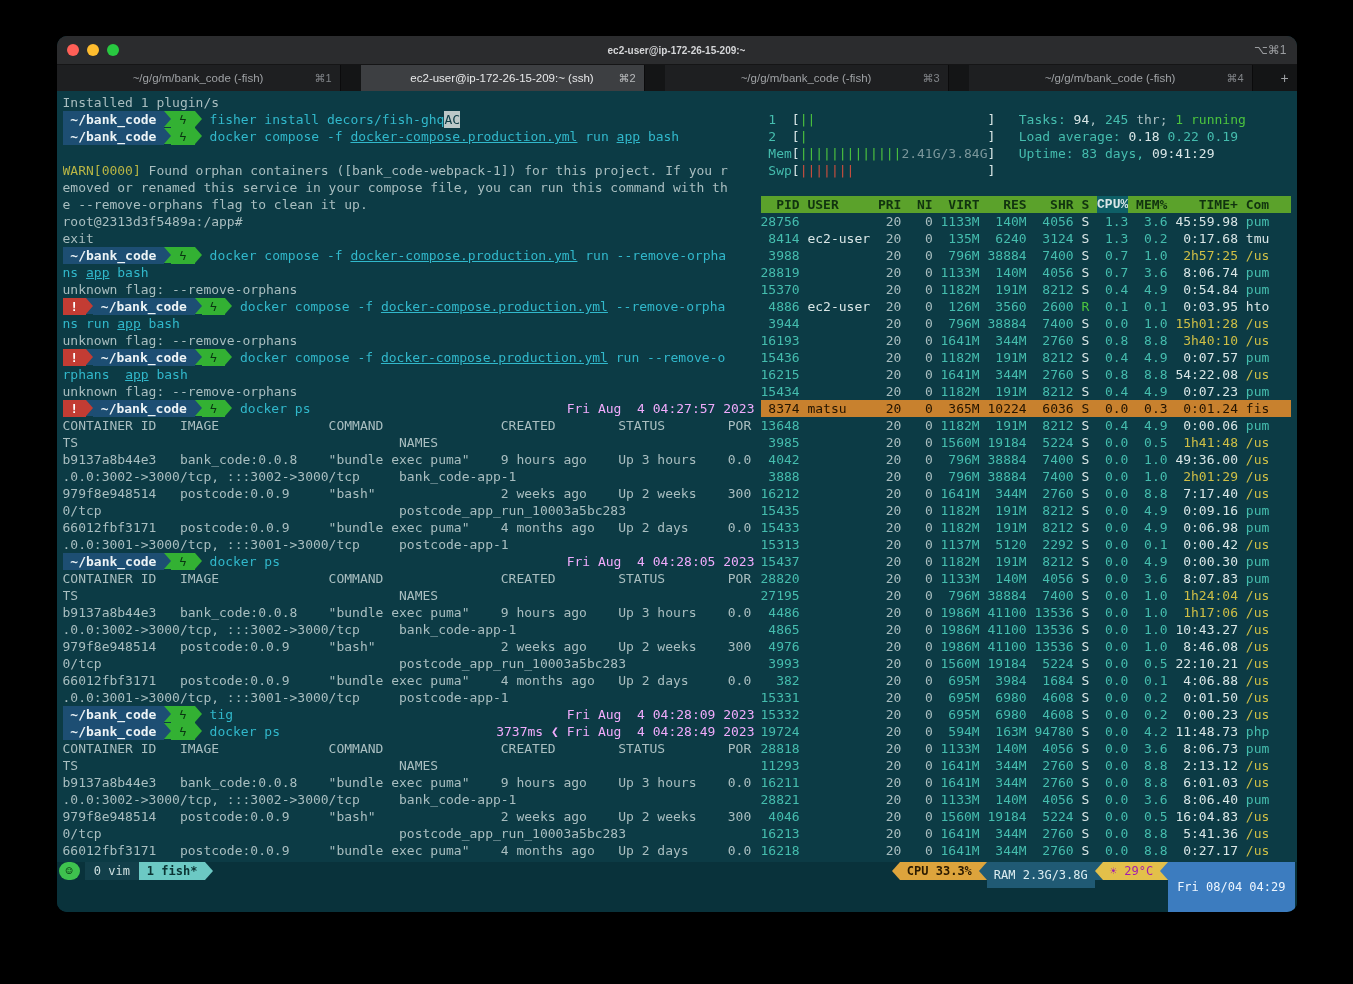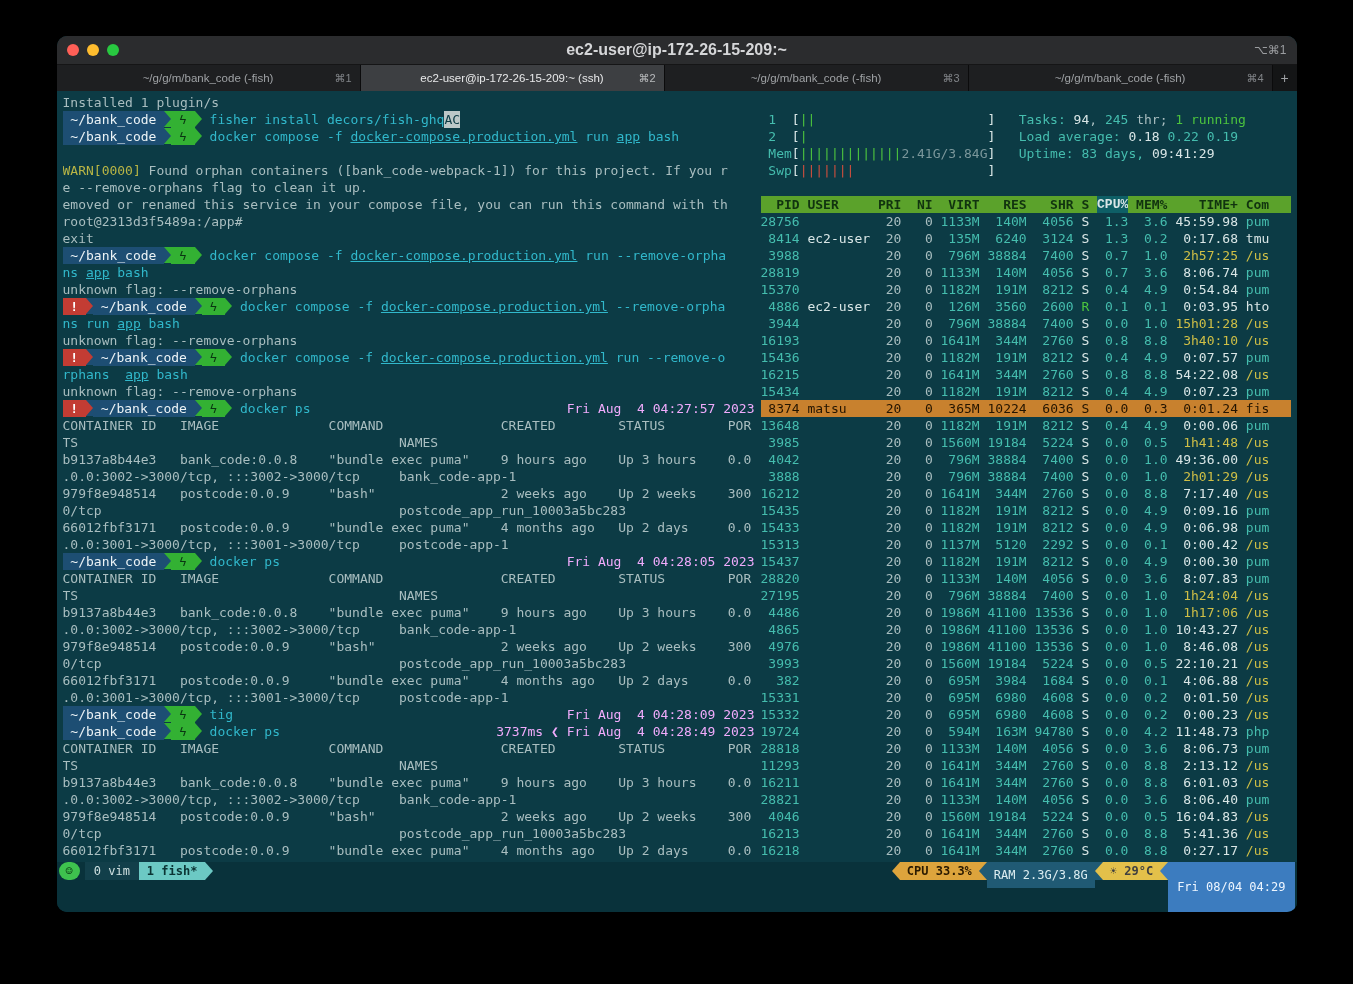--- a/index.html
+++ b/index.html
@@ -2,24 +2,24 @@
 <html><head>
 <meta charset="utf-8">
 <style>
   html,body{margin:0;padding:0;background:#000;width:1353px;height:984px;overflow:hidden;font-family:"Liberation Sans",sans-serif;}
   .window{width:1240px;height:876px;margin:36px auto 0;border-radius:10px;overflow:hidden;background:#0c3b45;box-shadow:0 30px 70px rgba(0,0,0,.8);display:flex;flex-direction:column;}
   
   .titlebar{flex:0 0 28px;background:#2b2c2e;border-bottom:1px solid #151516;display:flex;align-items:center;position:relative;}
   .lights{position:absolute;left:10px;display:flex;gap:8px;}
   .light{width:12px;height:12px;border-radius:50%;}
   .light.red{background:#ff5f57;} .light.yellow{background:#febc2e;} .light.green{background:#28c840;}
-  .title{margin:0 auto;color:#d5d6d8;font-size:16px;font-weight:bold;}
+  .title{margin:0 auto;color:#d5d6d8;font-size:10px;font-weight:bold;}
   .titlekey{position:absolute;right:10px;color:#9b9da0;font-size:12px;}
   
-  .tabbar{flex:0 0 26px;background:#141516;display:flex;}
+  .tabbar{flex:0 0 26px;background:#141516;display:flex;gap:20px;}
   .tab{flex:1;position:relative;display:flex;align-items:center;justify-content:center;background:#1e1f21;border-right:1px solid #0b0b0c;color:#9fa2a5;font-size:11.5px;overflow:hidden;}
   .tab.active{background:#3d3f42;color:#e8e9ea;align-items:center;}
   .tab .tkey{position:absolute;right:8px;color:#818488;font-size:11px;}
   .tab.active .tkey{color:#b9bbbd;}
   .tabplus{flex:0 0 24px;display:flex;align-items:center;justify-content:center;color:#9fa2a5;font-size:14px;background:#141516;}
   
   .term{flex:1;display:flex;padding:3px 6px 0 6px;font-family:"DejaVu Sans Mono",monospace;font-size:13px;line-height:17px;overflow:hidden;}
   .pane{display:flex;flex-direction:column;overflow:hidden;}
   .pane.left{flex:0 0 692px;width:692px;}
   .pane.right{flex:1;padding-left:6px;}
@@ -27,21 +27,21 @@
   .tk{white-space:pre;flex:0 0 auto;}
   .grow{flex:1 1 auto;}
   .bottom{margin-top:auto;}
   
   .fg{color:#a9bec0;} .dim{color:#f0abfc;} .white{color:#d9e6e6;}
   .cyan{color:#31b8cb;} .cyanu{color:#31b8cb;text-decoration:underline;}
   .yellow{color:#cfbf46;} .warn{color:#b9b545;} .green{color:#4cc43e;}
   .num{color:#45bdae;} .barG{color:#4cc43e;} .barR{color:#cf4f3e;} .memtxt{color:#7b979b;}
   .cursor{background:#bcc8c8;color:#0c3b45;}
   
-  .ppath{background:#1d4e73;color:#ecf3f6;font-weight:normal;}
+  .ppath{background:#1d4e73;color:#ecf3f6;font-weight:bold;}
   .pglyph{background:#33b133;color:#0a3512;}
   .bang{background:#c33c33;color:#fff;font-weight:bold;}
   .tNG,.tGB,.tRN{width:0;height:0;border-top:8.5px solid transparent;border-bottom:8.5px solid transparent;}
   .tNG{border-left:7px solid #1d4e73;background:#33b133;}
   .tGB{border-left:7px solid #33b133;}
   .tRN{border-left:7px solid #c33c33;background:#1d4e73;}
   
   .hdr-line{background:#5ba22b;}
   .hdr{background:#5ba22b;color:#11330f;font-weight:bold;}
   .hsel{background:#0e5f66;color:#d9e6e6;font-weight:bold;font-family:Liberation Mono, monospace;}
@@ -55,21 +55,21 @@
   .win0{color:#cfe0e0;background:#123f4a;padding:0 9px;}
   .win1{background:#6cc9c4;color:#0b3434;padding:0 8px;font-weight:bold;}
   .stri{width:0;height:0;border-top:9px solid transparent;border-bottom:9px solid transparent;}
   .tCB{border-left:8px solid #6cc9c4;}
   .tBO{border-right:8px solid #dda43c;}
   .tON{border-right:8px solid #205a74;background:#dda43c;}
   .tNY{border-right:8px solid #e3c04a;background:#205a74;}
   .tYB{border-right:8px solid #3c7cbf;background:#e3c04a;}
   .segO{background:#dda43c;color:#2a1a00;padding:0 7px;font-weight:bold;text-align:right;}
   .segN{background:#205a74;color:#ddeef2;padding:4px 7px;}
-  .segY{background:#e3c04a;color:#404040;padding:0 7px;font-weight:bold;}
+  .segY{background:#e3c04a;color:#a21caf;padding:0 7px;font-weight:normal;}
   .segB{background:#3c7cbf;color:#eef6ff;padding:16px 9px;}
 </style>
 </head>
 <body>
 
 <div class="window">
 
   <div class="titlebar">
     <div class="lights">
       <span class="light red"></span>
@@ -125,24 +125,24 @@
           <span class="tk cyan"> run </span>
           <span class="tk cyanu">app</span>
           <span class="tk cyan"> bash</span>
         </div>
         <div class="line"></div>
         <div class="line">
           <span class="tk warn">WARN[0000]</span>
           <span class="tk fg"> Found orphan containers ([bank_code-webpack-1]) for this project. If you r</span>
         </div>
         <div class="line">
+          <span class="tk fg">emoved or renamed this service in your compose file, you can run this command with th</span>
+        </div>
+        <div class="line">
           <span class="tk fg">e --remove-orphans flag to clean it up.</span>
-        </div>
-        <div class="line">
-          <span class="tk fg">emoved or renamed this service in your compose file, you can run this command with th</span>
         </div>
         <div class="line">
           <span class="tk fg">root@2313d3f5489a:/app#</span>
         </div>
         <div class="line">
           <span class="tk fg">exit</span>
         </div>
         <div class="line">
           <span class="tk ppath"> ~/bank_code </span>
           <span class="tk tNG"></span>

